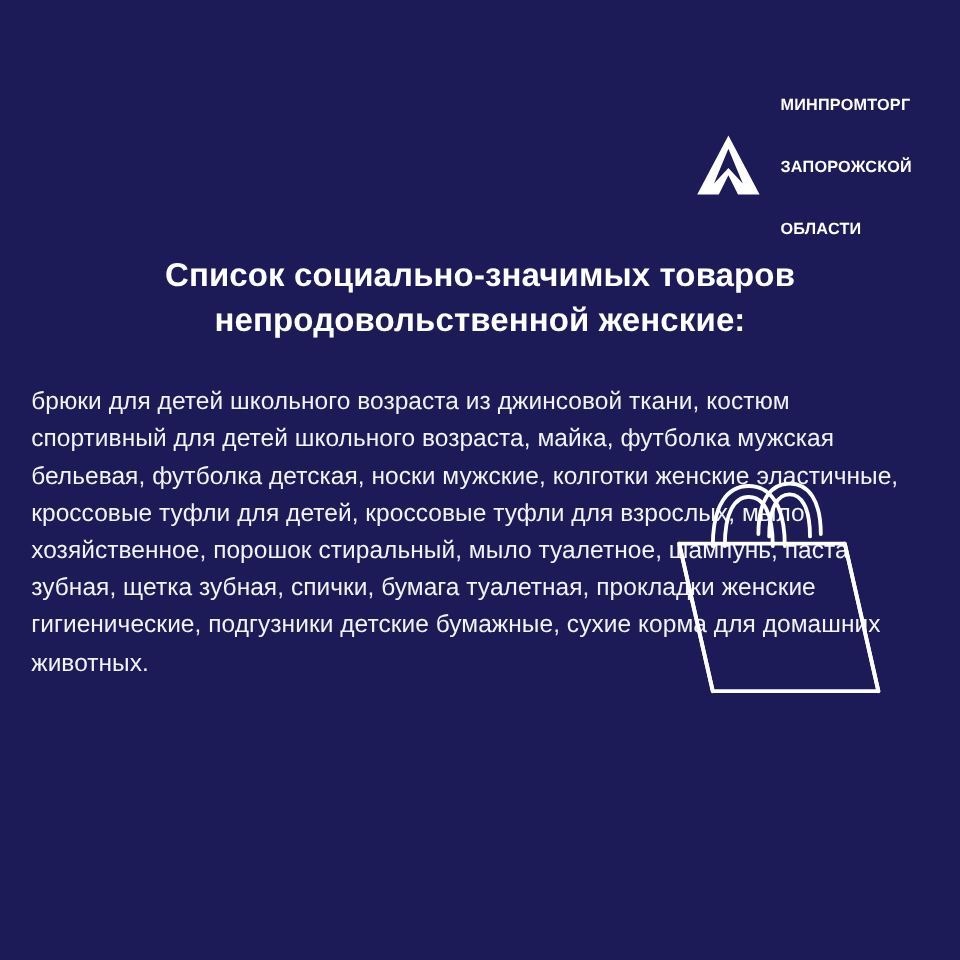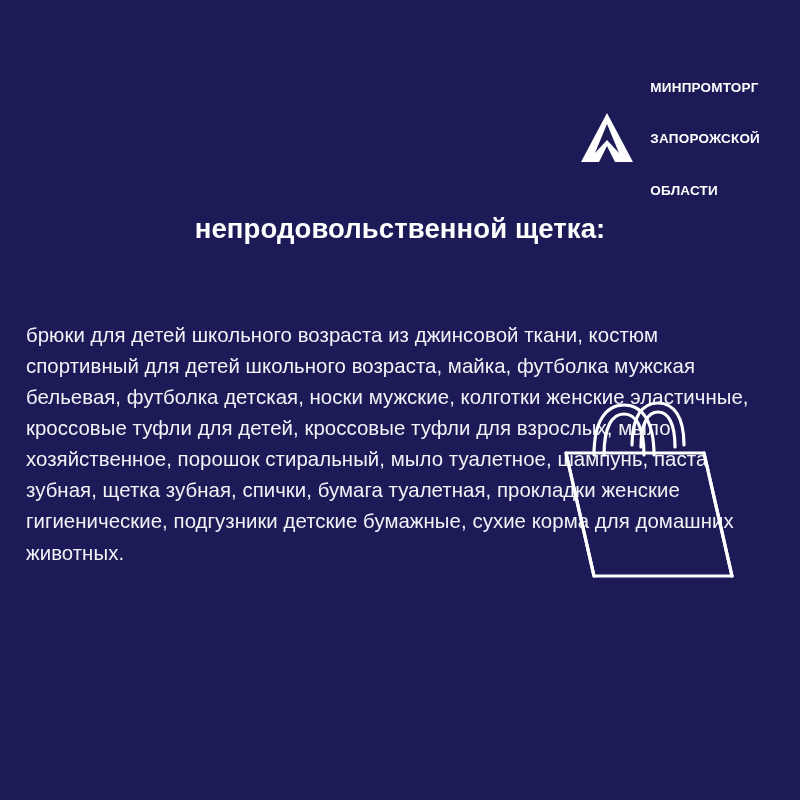--- a/index.html
+++ b/index.html
@@ -107,21 +107,22 @@
       </svg>
     </span>
     <span class="brand-text">
       <span class="line">МИНПРОМТОРГ</span>
       <span class="line">ЗАПОРОЖСКОЙ</span>
       <span class="line">ОБЛАСТИ</span>
     </span>
   </div>
 
   <h1 class="title">
-    <span class="line">непродовольственной щетка:</span>
+    <span class="line">Список социально-значимых товаров</span>
+    <span class="line">непродовольственной женские:</span>
   </h1>
 
   <p class="body-text">брюки для детей школьного возраста из джинсовой ткани, костюм спортивный для детей школьного возраста, майка, футболка мужская бельевая, футболка детская, носки мужские,  колготки женские эластичные, кроссовые туфли для детей, кроссовые туфли для взрослых, мыло хозяйственное, порошок стиральный, мыло туалетное, шампунь, паста зубная, щетка зубная, спички, бумага туалетная, прокладки женские гигиенические, подгузники детские бумажные, сухие корма для домашних животных.</p>
 
   <div class="bag">
     <svg viewBox="0 0 210 215" xmlns="http://www.w3.org/2000/svg" aria-hidden="true">
       <g fill="none" stroke="#ffffff" stroke-width="3.2" stroke-linejoin="round" stroke-linecap="round">
 
         <path d="M58 74 C58 40 70 24 88 24 C106 24 118 40 118 74"></path>
         <path d="M68 74 C68 46 76 33 88 33 C100 33 108 46 108 74"></path>

